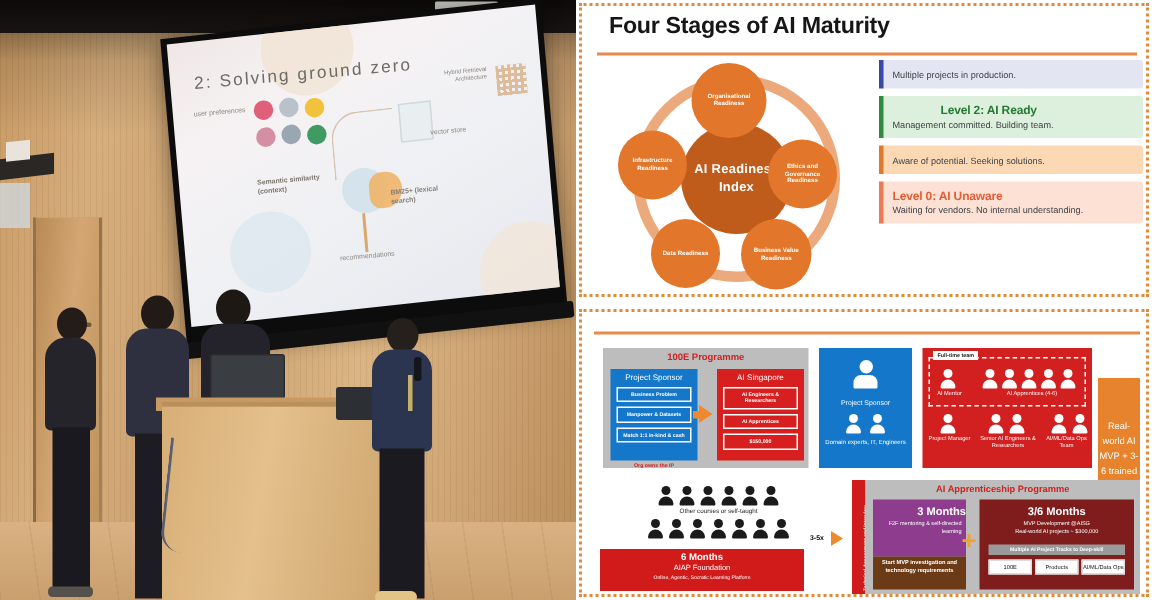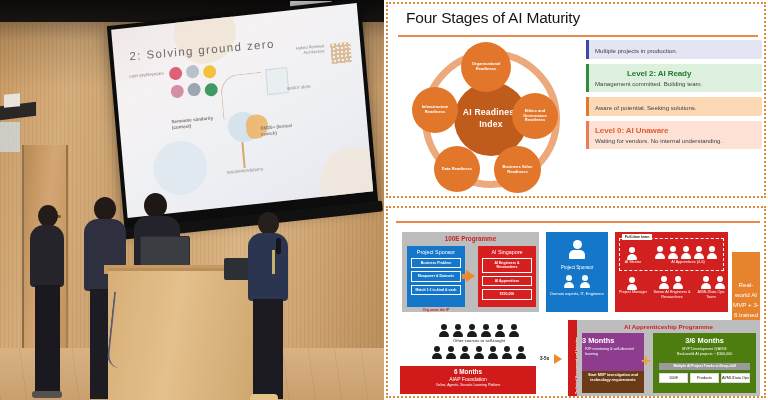--- a/index.html
+++ b/index.html
@@ -160,21 +160,21 @@
     background:#fff; border:2px dotted #e08a3c;
   }
   #programme-panel{
     position:absolute; left:2px; top:206px; width:380px; height:192px;
     background:#fff; border:2px dotted #e08a3c;
   }
 
   
   .mat-title{
     position:absolute; left:18px; top:5px;
-    font-size:15.5px; font-weight:normal; color:#161616; letter-spacing:-0.2px;
+    font-size:15.5px; font-weight:bold; color:#161616; letter-spacing:-0.2px;
   }
   .mat-rule{
     position:absolute; left:10px; top:31px; width:360px; height:2px; background:#e8884a;
   }
   #wheel{
     position:absolute; left:8px; top:36px; width:190px; height:158px;
   }
   .ring{
     position:absolute; left:26px; top:10px; width:138px; height:138px;
     border-radius:50%; border:7px solid #eba97c;
@@ -308,28 +308,28 @@
     display:block; transform: rotate(-90deg); transform-origin:left top;
     position:absolute; left:7px; top:74px; white-space:nowrap;
     font-size:3.3px; color:#fff; font-weight:bold;
   }
   .aiap-panel{
     position:absolute; left:183px; top:94px; width:183px; height:76px; background:#bdbdbd;
   }
   .aiap-title{ text-align:center; font-size:6.2px; font-weight:bold; color:#d02020; padding-top:3px; }
   .aiap-purple{
     position:absolute; left:5px; top:13px; width:62px; height:38px; background:#8e3d8e;
-    color:#fff; text-align:left;
+    color:#fff; text-align:right;
   }
   .aiap-brown{
     position:absolute; left:5px; top:51px; width:62px; height:22px; background:#6b3b18;
     color:#fff; text-align:center; font-size:3.8px; font-weight:bold; line-height:1.3; padding-top:2px;
   }
   .aiap-red{
-    position:absolute; left:76px; top:13px; width:103px; height:60px; background:#4d7c0f;
+    position:absolute; left:76px; top:13px; width:103px; height:60px; background:#7f1d1d;
     color:#fff; text-align:center;
   }
   .plus{
     position:absolute; left:64px; top:32px; color:#f2a227; font-size:17px; font-weight:bold; line-height:1;
   }
   .mo-t{ font-size:7.4px; font-weight:bold; margin-top:3px; }
   .mo-s{ font-size:3.7px; margin-top:2px; line-height:1.35; }
   .tracks-bar{
     position:absolute; left:6px; top:30px; width:91px; height:7px; background:#9a9a9a;
     color:#fff; font-size:3.4px; text-align:center; line-height:7px; font-weight:bold;

